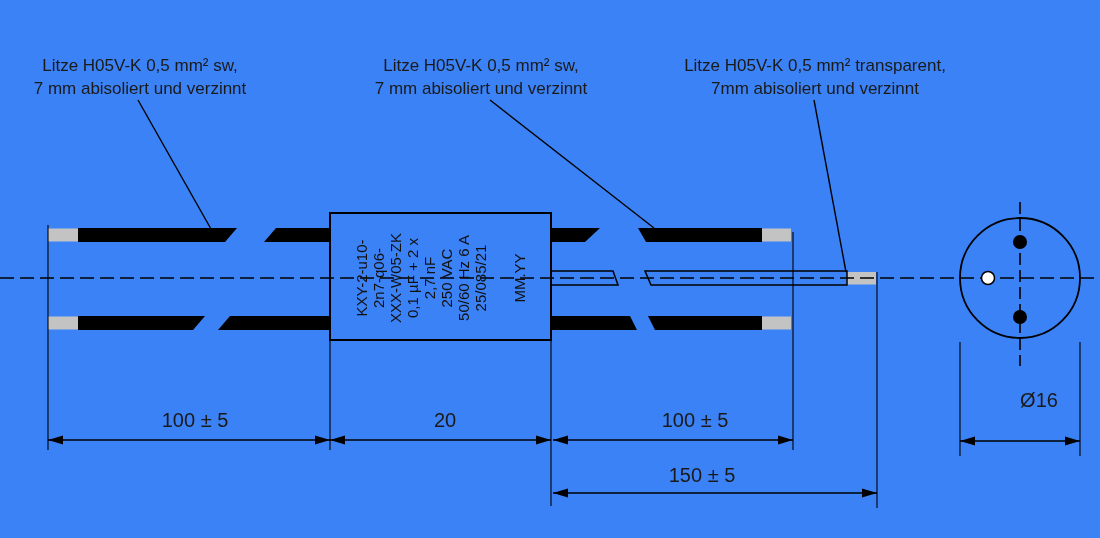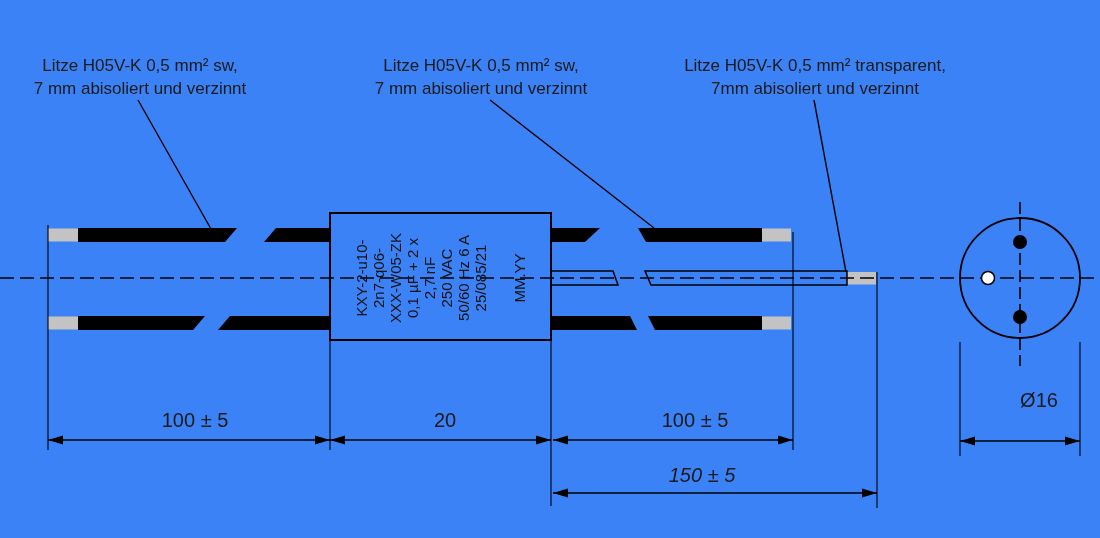--- a/index.html
+++ b/index.html
@@ -124,16 +124,16 @@
     <div>2,7 nF</div>
     <div>250 VAC</div>
     <div>50/60 Hz 6 A</div>
     <div>25/085/21</div>
     <div class="date">MM.YY</div>
   </div>
 
   <div class="dim" style="left:178px;top:411px;">100 ± 5</div>
   <div class="dim" style="left:428px;top:411px;">20</div>
   <div class="dim" style="left:678px;top:411px;">100 ± 5</div>
-  <div class="dim" style="left:685px;top:466px;font-style:italic;">150 ± 5</div>
+  <div class="dim" style="left:685px;top:466px;">150 ± 5</div>
   <div class="dim" style="left:1022px;top:391px;">Ø16</div>
 
 </div>
 
 </body></html>

